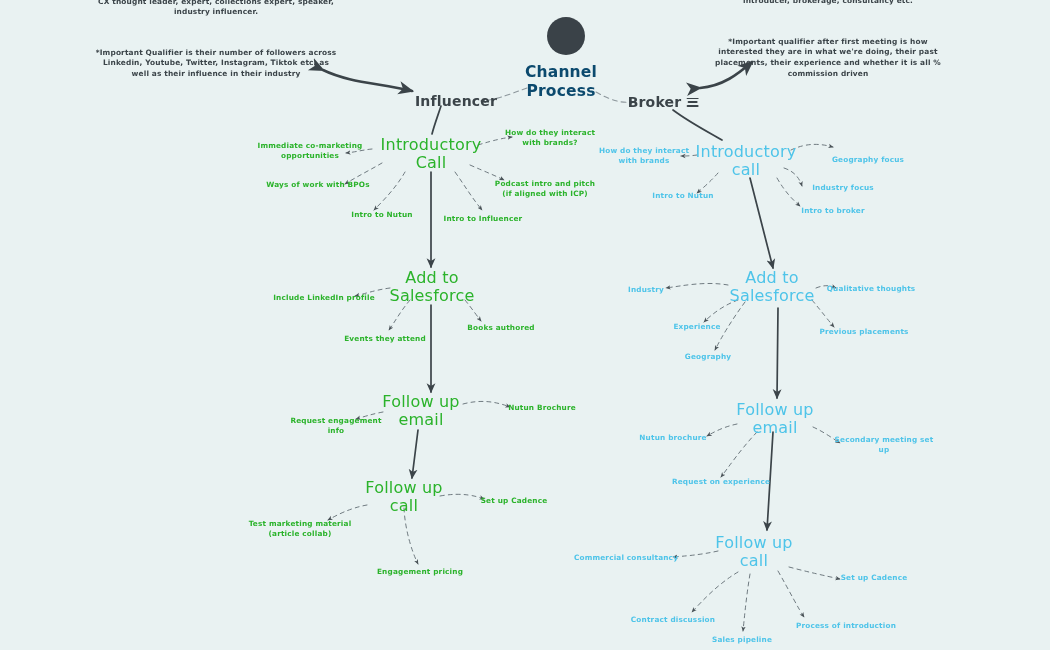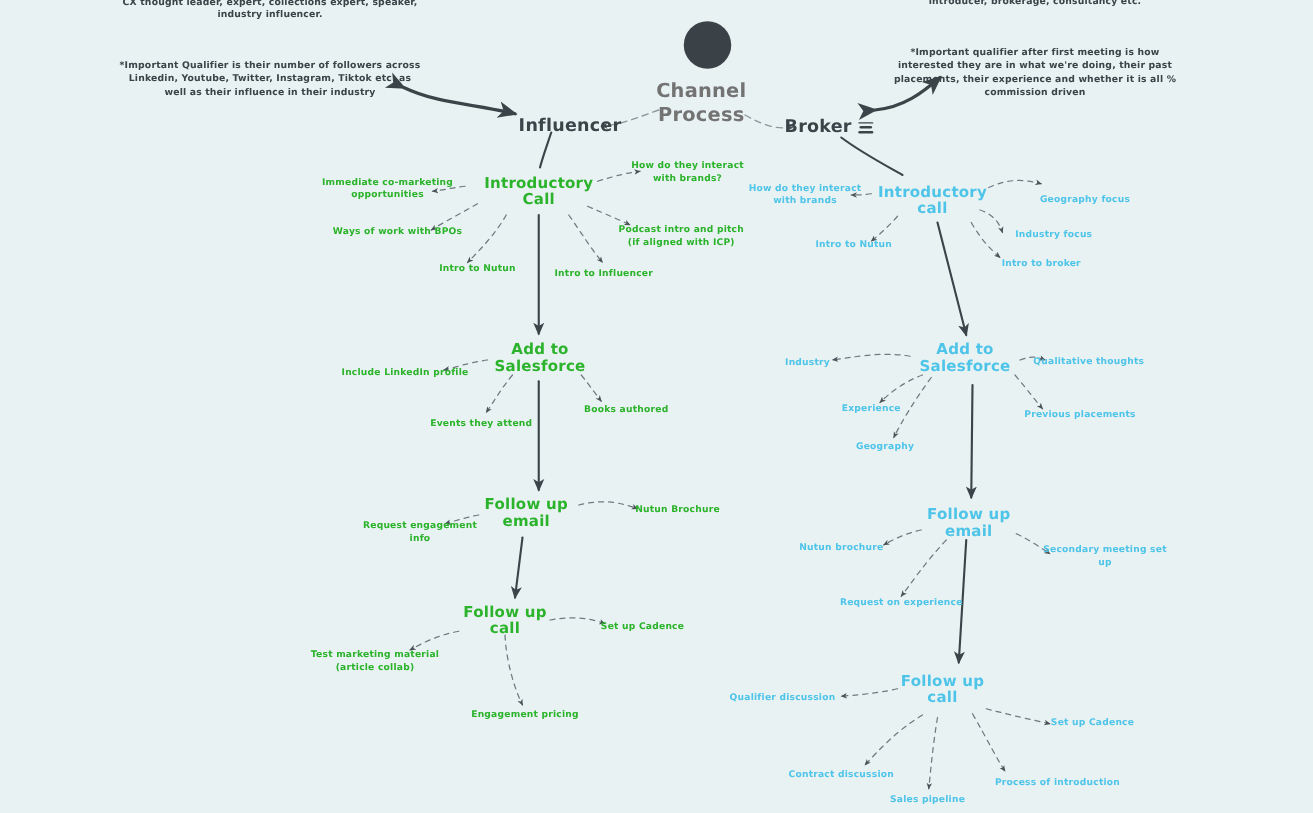--- a/index.html
+++ b/index.html
@@ -46,21 +46,21 @@
   .hub-dot {
     position: absolute;
     width: 38px;
     height: 38px;
     border-radius: 50%;
     background: #3a4248;
     transform: translate(-50%, -50%);
     z-index: 3;
   }
   .hub-title {
-    color: #737373;
+    color: #0c4a6e;
     font-size: 15.5px;
     font-weight: bold;
     letter-spacing: 0.2px;
     line-height: 1.2;
   }
   .branch-root {
     color: #3b4449;
     font-size: 14px;
     font-weight: bold;
     letter-spacing: 0.2px;
@@ -79,22 +79,22 @@
   .menu-icon i {
     display: block;
     height: 1.6px;
     background: #3b4449;
     border-radius: 1px;
   }
   .menu-icon i:nth-child(2) { width: 80%; margin-left: 10%; }
 
   
   .stage {
-    font-size: 12px;
-    font-weight: bold;
+    font-size: 16px;
+    font-weight: normal;
     letter-spacing: 0.2px;
     line-height: 1.12;
   }
   .stage.green { color: #2bb32b; }
   .stage.blue  { color: #4ec4e9; }
 
   
   .leaf {
     font-size: 7.3px;
     font-weight: bold;
@@ -284,19 +284,19 @@
 
   <div class="node stage blue" style="left:775px; top:419px;">Follow up
 email</div>
   <div class="node leaf blue" style="left:673px; top:438px;">Nutun brochure</div>
   <div class="node leaf blue" style="left:721px; top:482px;">Request on experience</div>
   <div class="node leaf blue" style="left:884px; top:445px;">Secondary meeting set
 up</div>
 
   <div class="node stage blue" style="left:754px; top:552px;">Follow up
 call</div>
-  <div class="node leaf blue" style="left:626px; top:558px;">Qualifier discussion</div>
+  <div class="node leaf blue" style="left:626px; top:558px;">Commercial consultancy</div>
   <div class="node leaf blue" style="left:673px; top:620px;">Contract discussion</div>
   <div class="node leaf blue" style="left:742px; top:640px;">Sales pipeline</div>
   <div class="node leaf blue" style="left:846px; top:626px;">Process of introduction</div>
   <div class="node leaf blue" style="left:874px; top:578px;">Set up Cadence</div>
 
 </div>
 
 </body></html>

